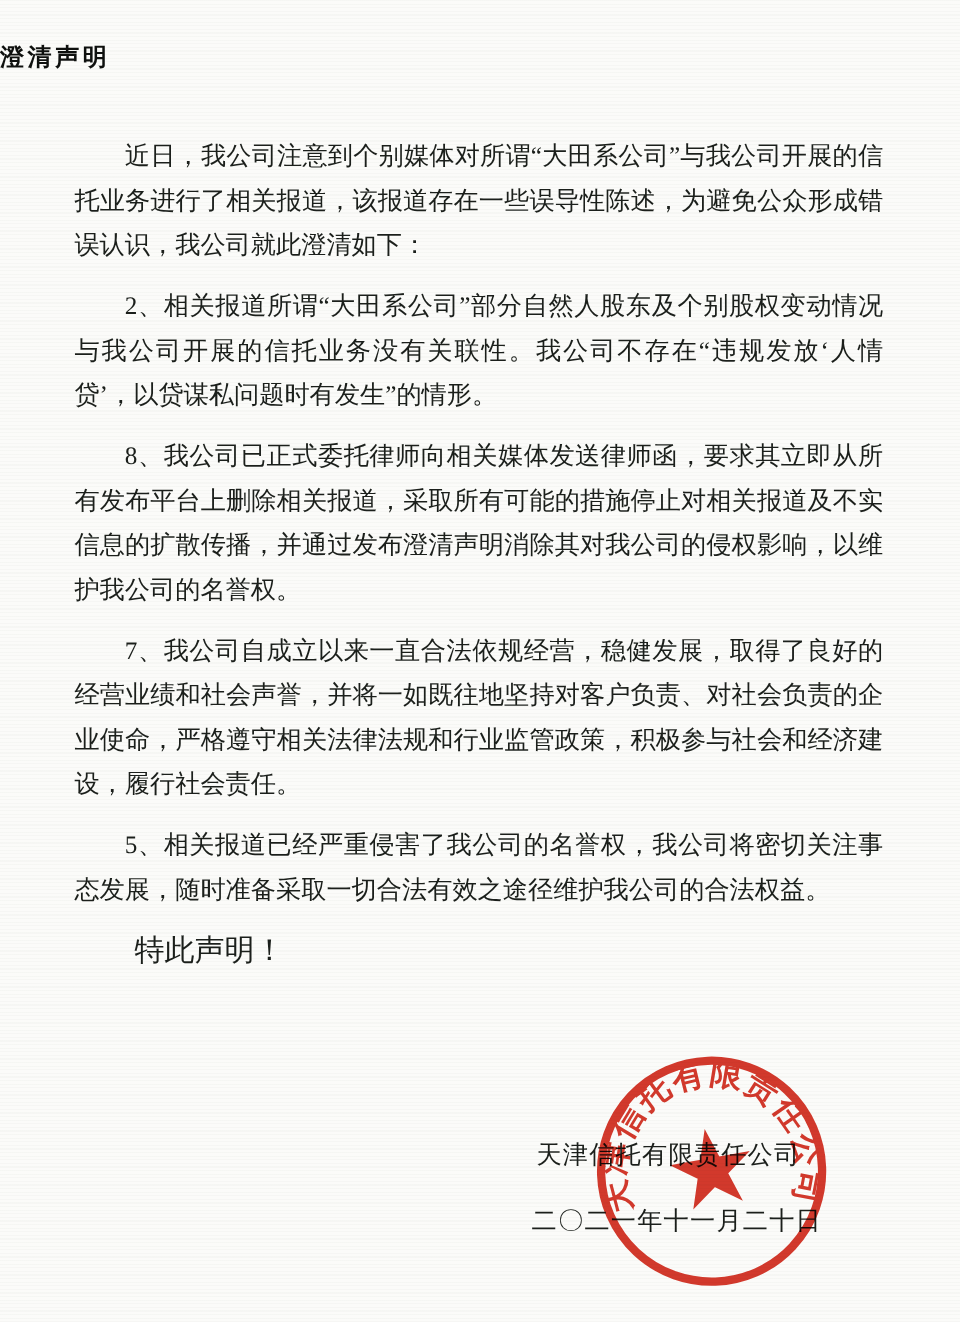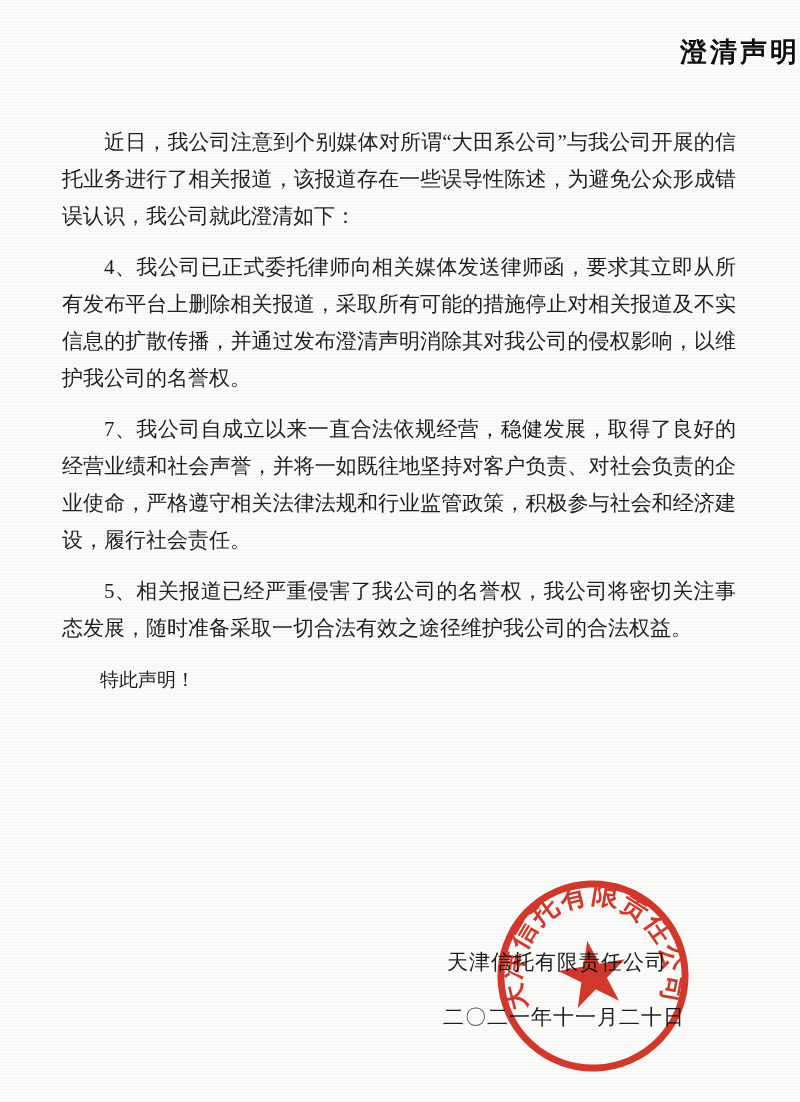--- a/index.html
+++ b/index.html
@@ -16,46 +16,45 @@
     background-image: repeating-linear-gradient(0deg, rgba(230,232,228,0.25) 0px, rgba(230,232,228,0.25) 1px, transparent 1px, transparent 3px);
     overflow: hidden;
     font-family: "Liberation Serif", "DejaVu Serif", serif;
   }
   .doc-title {
     position: absolute;
     top: 34px;
     left: 0;
     width: 100%;
     margin: 0;
-    text-align: right;
-    font-size: 27px;
+    text-align: left;
+    font-size: 20px;
     font-weight: bold;
     letter-spacing: 3px;
     color: #0e100e;
     font-family: "Liberation Sans", "DejaVu Sans", sans-serif;
   }
   .doc-body {
     position: absolute;
     top: 112px;
     left: 62px;
     width: 674px;
     font-size: 21px;
     line-height: 37px;
     text-align: justify;
     color: #1b1f1b;
-    margin-top: 12px;
   }
   .doc-body p {
     margin: 0 0 14px 0;
     text-indent: 2em;
   }
   .closing {
     text-indent: 2em;
     margin-top: 12px;
-    font-size: 19px;
+    font-size: 25px;
     line-height: 37px;
     color: #1b1f1b;
   }
   .sig-company {
     position: absolute;
     top: 948px;
     right: 133px;
     font-size: 21px;
     letter-spacing: 1px;
     color: #1b1f1b;
@@ -81,21 +80,22 @@
 </style>
 </head>
 <body>
 
 <div class="page">
 
   <h1 class="doc-title">澄清声明</h1>
 
   <div class="doc-body">
     <p>近日，我公司注意到个别媒体对所谓“大田系公司”与我公司开展的信托业务进行了相关报道，该报道存在一些误导性陈述，为避免公众形成错误认识，我公司就此澄清如下：</p>
-    <p>4、我公司已正式委托律师向相关媒体发送律师函，要求其立即从所有发布平台上删除相关报道，采取所有可能的措施停止对相关报道及不实信息的扩散传播，并通过发布澄清声明消除其对我公司的侵权影响，以维护我公司的名誉权。</p>
+    <p>2、相关报道所谓“大田系公司”部分自然人股东及个别股权变动情况与我公司开展的信托业务没有关联性。我公司不存在“违规发放‘人情贷’，以贷谋私问题时有发生”的情形。</p>
+    <p>8、我公司已正式委托律师向相关媒体发送律师函，要求其立即从所有发布平台上删除相关报道，采取所有可能的措施停止对相关报道及不实信息的扩散传播，并通过发布澄清声明消除其对我公司的侵权影响，以维护我公司的名誉权。</p>
     <p>7、我公司自成立以来一直合法依规经营，稳健发展，取得了良好的经营业绩和社会声誉，并将一如既往地坚持对客户负责、对社会负责的企业使命，严格遵守相关法律法规和行业监管政策，积极参与社会和经济建设，履行社会责任。</p>
     <p>5、相关报道已经严重侵害了我公司的名誉权，我公司将密切关注事态发展，随时准备采取一切合法有效之途径维护我公司的合法权益。</p>
     <div class="closing">特此声明！</div>
   </div>
 
   <div class="sig-company">天津信托有限责任公司</div>
 
   <div class="sig-date">二〇二一年十一月二十日</div>
 
   <div class="seal">

